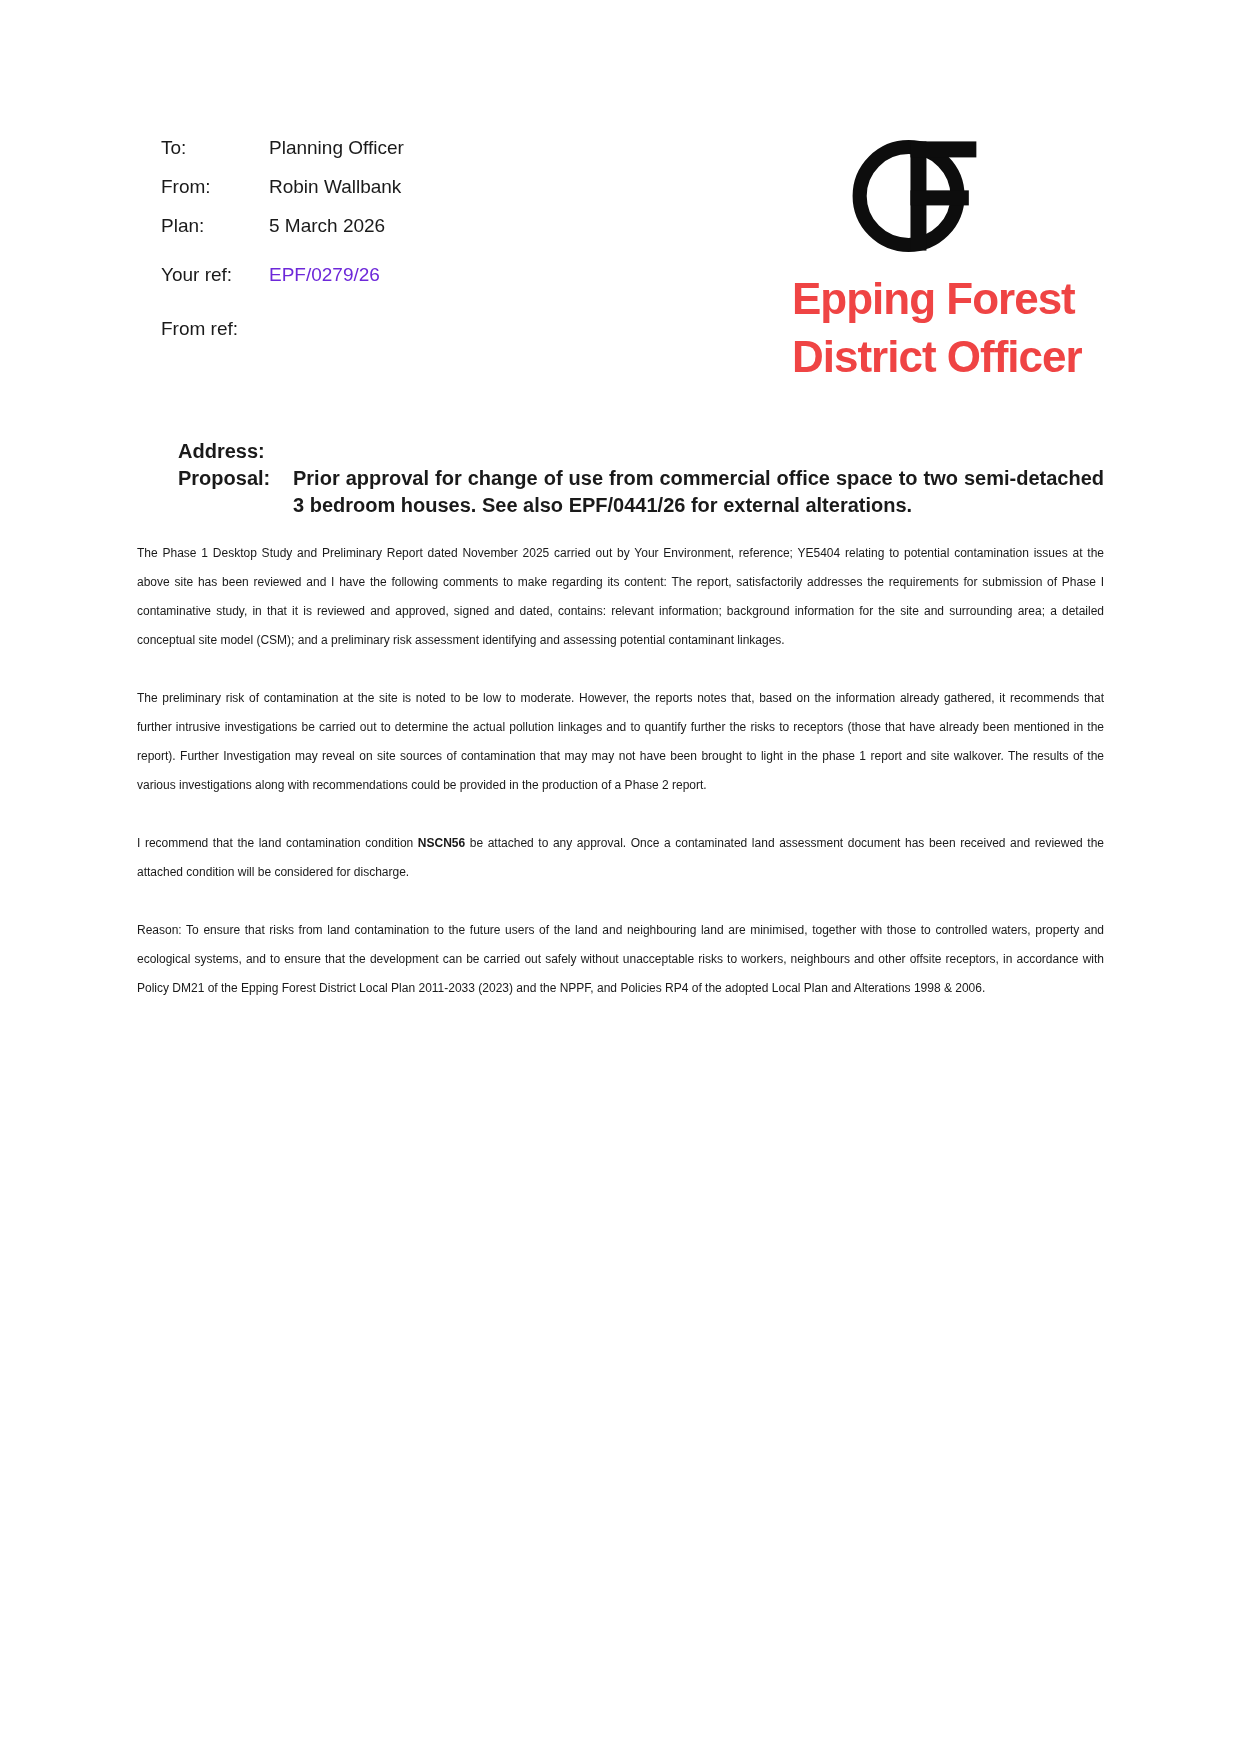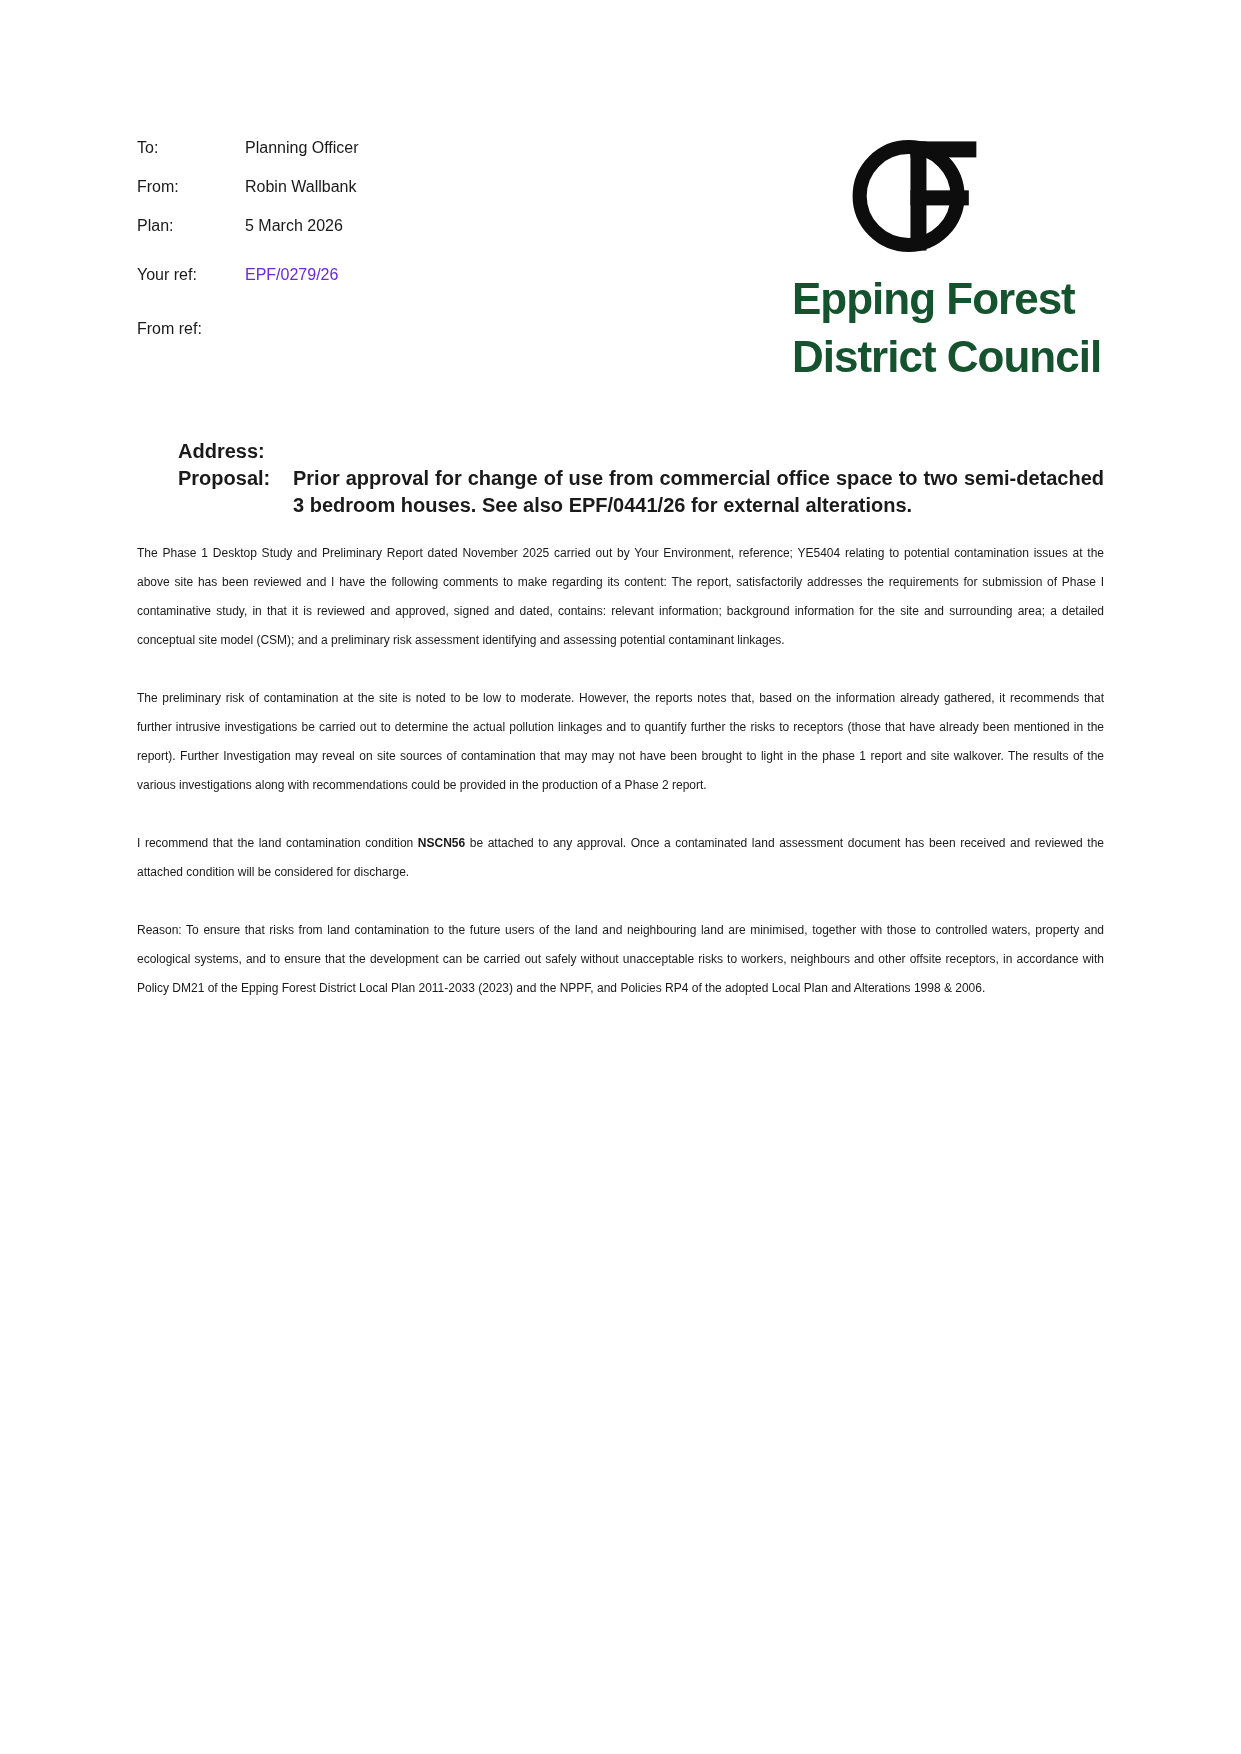--- a/index.html
+++ b/index.html
@@ -18,23 +18,24 @@
     padding: 130px 137px 60px 137px;
   }
 
   
   .top-row {
     display: flex;
     justify-content: space-between;
     align-items: flex-start;
   }
   .meta-block {
-    font-size: 16px;
+    font-size: 19px;
     line-height: 24px;
     padding-top: 6px;
+    margin-left: 24px;
   }
   .meta-row {
     display: grid;
     grid-template-columns: 108px 1fr;
     margin-bottom: 15px;
     white-space: pre-wrap;
   }
   .meta-row.gap-above { margin-top: 25px; }
   .meta-row.gap-above-sm { margin-top: 30px; }
   .meta-label { }
@@ -49,21 +50,21 @@
   }
   .brand-logo {
     display: block;
     margin: 0 auto 10px 60px;
   }
   .brand-line {
     font-size: 44px;
     font-weight: bold;
     line-height: 58px;
     letter-spacing: -1px;
-    color: #14532d;
+    color: #ef4444;
     white-space: nowrap;
   }
 
   
   .case-block {
     margin-top: 52px;
     padding-left: 9px;
     font-weight: bold;
     font-size: 20px;
     line-height: 27px;
@@ -119,21 +120,21 @@
     </div>
 
     <div class="brand-block">
       <svg class="brand-logo" width="132" height="128" viewBox="0 0 140 136" aria-hidden="true">
         <circle cx="60" cy="68" r="52" fill="none" stroke="#0d0d0d" stroke-width="15"></circle>
         <rect x="62" y="10" width="17" height="116" fill="#0d0d0d"></rect>
         <rect x="62" y="10" width="70" height="17" fill="#0d0d0d"></rect>
         <rect x="62" y="62" width="62" height="16" fill="#0d0d0d"></rect>
       </svg>
       <div class="brand-line">Epping Forest</div>
-      <div class="brand-line">District Council</div>
+      <div class="brand-line">District Officer</div>
     </div>
 
   </div>
 
   <div class="case-block">
     <div class="case-row">
       <span class="case-label">Address:</span>
     </div>
     <div class="case-row">
       <span class="case-label">Proposal:</span>

